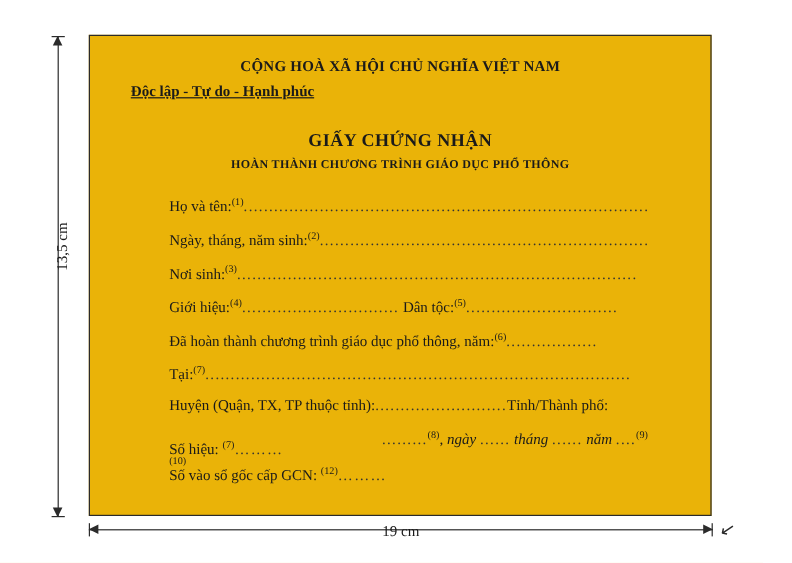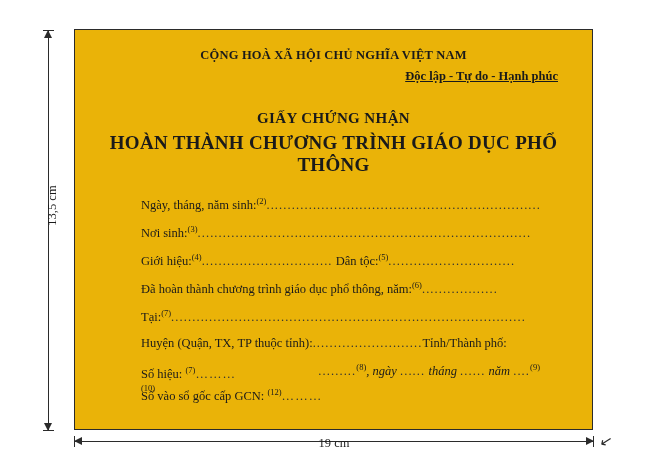--- a/index.html
+++ b/index.html
@@ -127,39 +127,39 @@
   }
 
   .national-head {
     text-align: center;
     font-size: 12.5px;
     font-weight: bold;
     letter-spacing: .2px;
     line-height: 1.5;
   }
   .national-sub {
-    text-align: right;
+    text-align: left;
     font-size: 12.5px;
     font-weight: bold;
     text-decoration: underline;
     margin-top: 2px;
     line-height: 1.5;
   }
 
   .title-block {
     text-align: center;
     margin-top: 24px;
   }
   .title-1 {
     font-size: 15px;
     font-weight: bold;
     letter-spacing: .4px;
   }
   .title-2 {
-    font-size: 19px;
+    font-size: 10px;
     font-weight: bold;
     letter-spacing: .3px;
     margin-top: 5px;
   }
 
   .fields {
     margin-top: 20px;
     padding-left: 32px;
   }
   .field-row {
@@ -237,20 +237,23 @@
     <div class="national-head">CỘNG HOÀ XÃ HỘI CHỦ NGHĨA VIỆT NAM</div>
     <div class="national-sub">Độc lập - Tự do - Hạnh phúc</div>
 
     <div class="title-block">
       <div class="title-1">GIẤY CHỨNG NHẬN</div>
       <div class="title-2">HOÀN THÀNH CHƯƠNG TRÌNH GIÁO DỤC PHỔ THÔNG</div>
     </div>
 
     <div class="fields">
 
+      <div class="field-row">
+        <span class="lbl">Họ và tên:</span><span class="sup">(1)</span><span class="dots">................................................................................</span>
+      </div>
 
       <div class="field-row">
         <span class="lbl">Ngày, tháng, năm sinh:</span><span class="sup">(2)</span><span class="dots">.................................................................</span>
       </div>
 
       <div class="field-row">
         <span class="lbl">Nơi sinh:</span><span class="sup">(3)</span><span class="dots">...............................................................................</span>
       </div>
 
       <div class="field-row">

